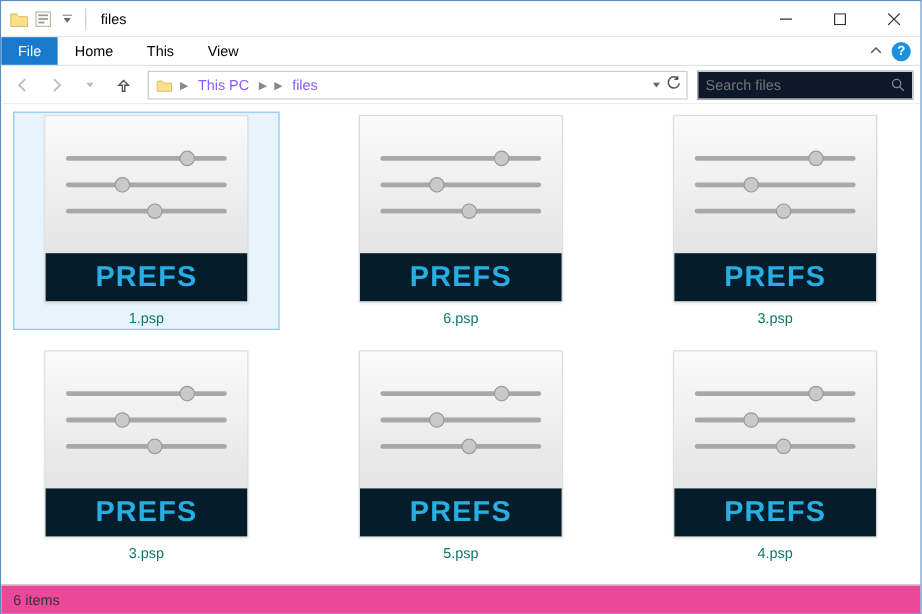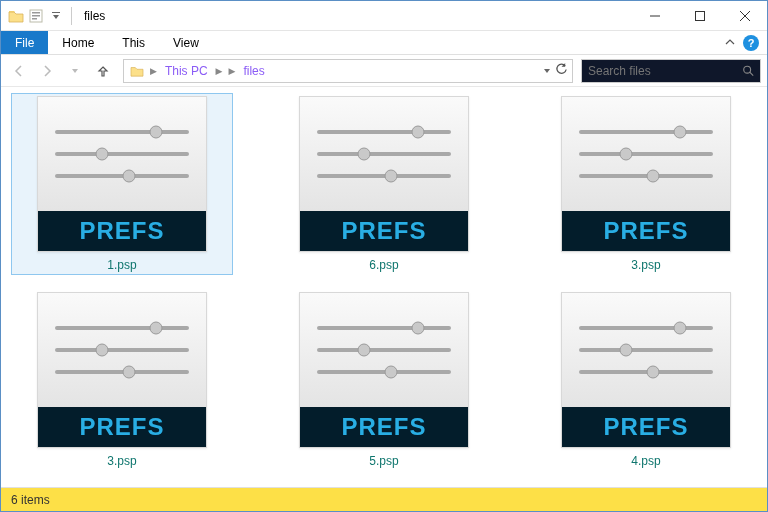--- a/index.html
+++ b/index.html
@@ -32,21 +32,21 @@
 .file-item.selected { border: 1px solid #8ec7ef; background: #e8f3fb; padding: 2px; }
 .thumb { width: 170px; height: 156px; background: #fdfdfd; border: 1px solid #d8d8d8; display: flex; flex-direction: column; box-shadow: 0 1px 2px rgba(0,0,0,0.08); }
 .thumb-top { flex: 1; background: linear-gradient(#fafafa, #e4e4e4); display: flex; align-items: center; justify-content: center; }
 .sliders { width: 80%; }
 .slider-row { position: relative; height: 16px; margin: 6px 0; }
 .slider-track { position: absolute; top: 50%; left: 0; right: 0; height: 4px; background: #a8a8a8; border-radius: 2px; transform: translateY(-50%); }
 .slider-knob { position: absolute; top: 50%; width: 13px; height: 13px; background: #c9c9c9; border: 1px solid #9a9a9a; border-radius: 50%; transform: translate(-50%, -50%); }
 .thumb-bottom { height: 40px; background: #031d2b; display: flex; align-items: center; justify-content: center; }
 .prefs-label { color: #29aee4; font-weight: 800; font-size: 24px; letter-spacing: 1px; font-family: "Arial Black", "Segoe UI", sans-serif; }
 .file-name { margin-top: 6px; font-size: 12px; color: #0f766e; }
-.statusbar { height: 24px; border-top: 1px solid #e0e0e0; background: #fde047; display: flex; align-items: center; padding: 0 10px; font-size: 12px; color: #333; }
+.statusbar { height: 24px; border-top: 1px solid #e0e0e0; background: #ec4899; display: flex; align-items: center; padding: 0 10px; font-size: 12px; color: #333; }
 </style>
 </head>
 <body>
 
 <div class="titlebar">
   <div class="titlebar-left">
     <span class="qat-icon">
       <svg width="16" height="14" viewBox="0 0 16 14">
           <path d="M1 3 L6 3 L8 5 L15 5 L15 13 L1 13 Z" fill="#ffd e0" stroke="#d9b35a" stroke-width="0.8" style="fill:#fce08a"></path>
           <path d="M1 3 L6 3 L7 2 L1 2 Z" fill="#f0cd6d"></path>

